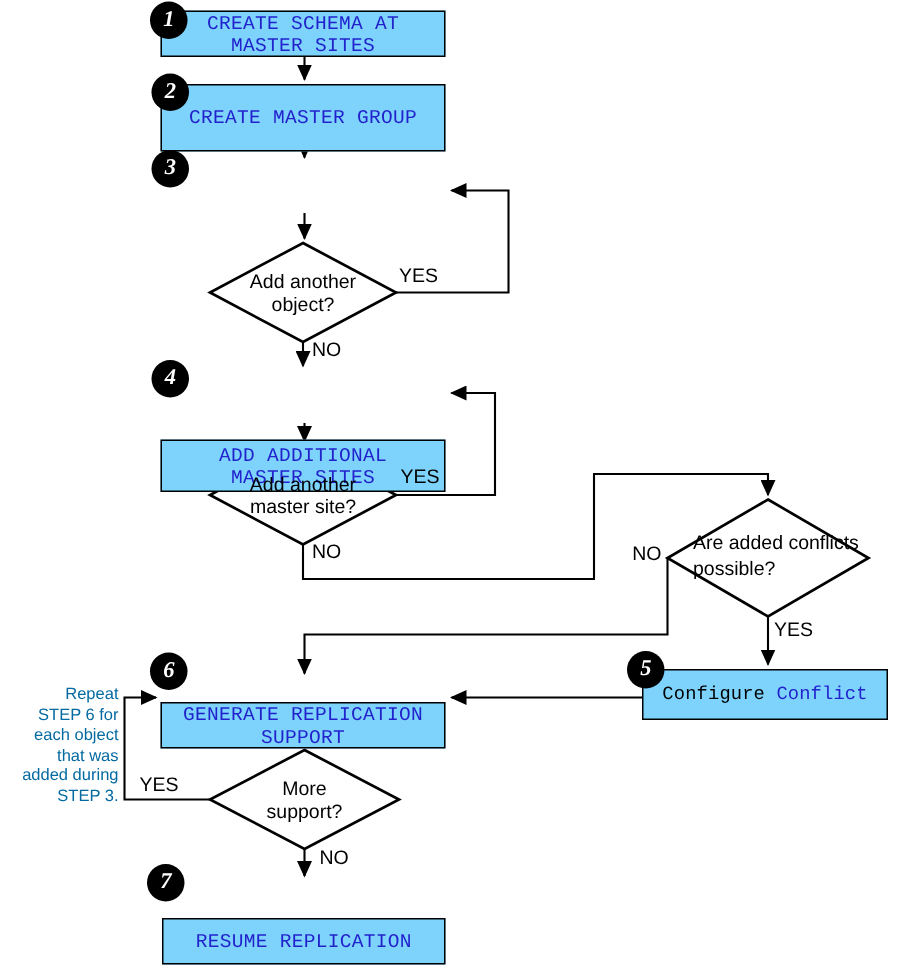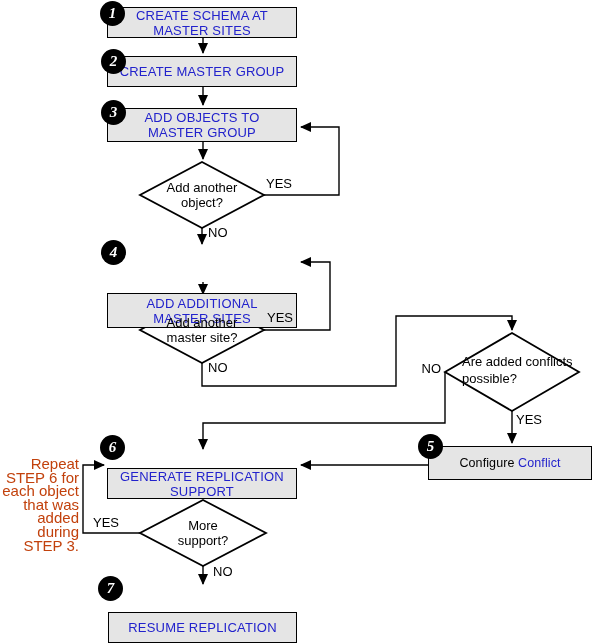--- a/index.html
+++ b/index.html
@@ -2,38 +2,39 @@
 <html><head>
 <meta charset="utf-8">
 <style>
   html,body{margin:0;padding:0;background:#fff;}
   #canvas{
     position:relative;width:600px;height:644px;background:#fff;overflow:hidden;
     font-family:"Liberation Sans",sans-serif;
   }
   #wires{position:absolute;left:0;top:0;width:600px;height:644px;}
   .box{
-    position:absolute;background:#e5e5e5;border:1.5px solid #000;box-sizing:border-box;
+    position:absolute;background:#7dd3fc;border:1.5px solid #000;box-sizing:border-box;
     display:flex;align-items:center;justify-content:center;text-align:center;
     font-size:13px;line-height:15px;letter-spacing:.2px;color:#2222CC;
     white-space:pre-line;
+    font-family:Liberation Mono, monospace;
   }
   .badge{
     position:absolute;width:25px;height:25px;border-radius:50%;background:#000;
     color:#fff;display:flex;align-items:center;justify-content:center;
     font-family:"Liberation Serif",serif;font-style:italic;font-weight:bold;font-size:15px;
   }
   .dlabel{
     position:absolute;color:#000;font-size:13px;line-height:14.5px;text-align:center;
     white-space:pre-line;
   }
   .branch{position:absolute;color:#000;font-size:13px;line-height:13px;}
   .note{
-    position:absolute;left:2px;top:457px;width:77px;text-align:right;color:#c2410c;
-    font-size:15px;line-height:13.6px;white-space:pre-line;
+    position:absolute;left:2px;top:457px;width:77px;text-align:right;color:#0369a1;
+    font-size:11px;line-height:13.6px;white-space:pre-line;
   }
   .b5line{font-size:12.5px;line-height:15px;letter-spacing:.1px;}
   .blk{color:#000;}
   .blu{color:#2222CC;}
 </style>
 </head>
 <body>
 
 <div id="canvas">
 
@@ -64,26 +65,22 @@
       <polygon points="202,297 264,330 202,363 140,330"></polygon>
       <polygon points="512,333 579,372 512,411 445,372"></polygon>
       <polygon points="203,500 266,533 203,566 140,533"></polygon>
     </g>
   </svg>
 
   <div class="box" style="left:107px;top:7px;width:190px;height:31px;">
     <span>CREATE SCHEMA AT
 MASTER SITES</span>
   </div>
-  <div class="box" style="left:107px;top:56px;width:190px;height:31px;">
+  <div class="box" style="left:107px;top:56px;width:190px;height:45px;">
     <span>CREATE MASTER GROUP</span>
-  </div>
-  <div class="box" style="left:107px;top:108px;width:190px;height:34px;">
-    <span>ADD OBJECTS TO
-MASTER GROUP</span>
   </div>
   <div class="box" style="left:107px;top:258px;width:190px;height:35px;margin-top:35px;">
     <span>ADD ADDITIONAL
 MASTER SITES</span>
   </div>
   <div class="box" style="left:428px;top:446px;width:164px;height:34px;flex-direction:column;">
     <div class="b5line"><span class="blk">Configure </span><span class="blu">Conflict</span></div>
   </div>
   <div class="box" style="left:107px;top:468px;width:190px;height:31px;">
     <span>GENERATE REPLICATION

